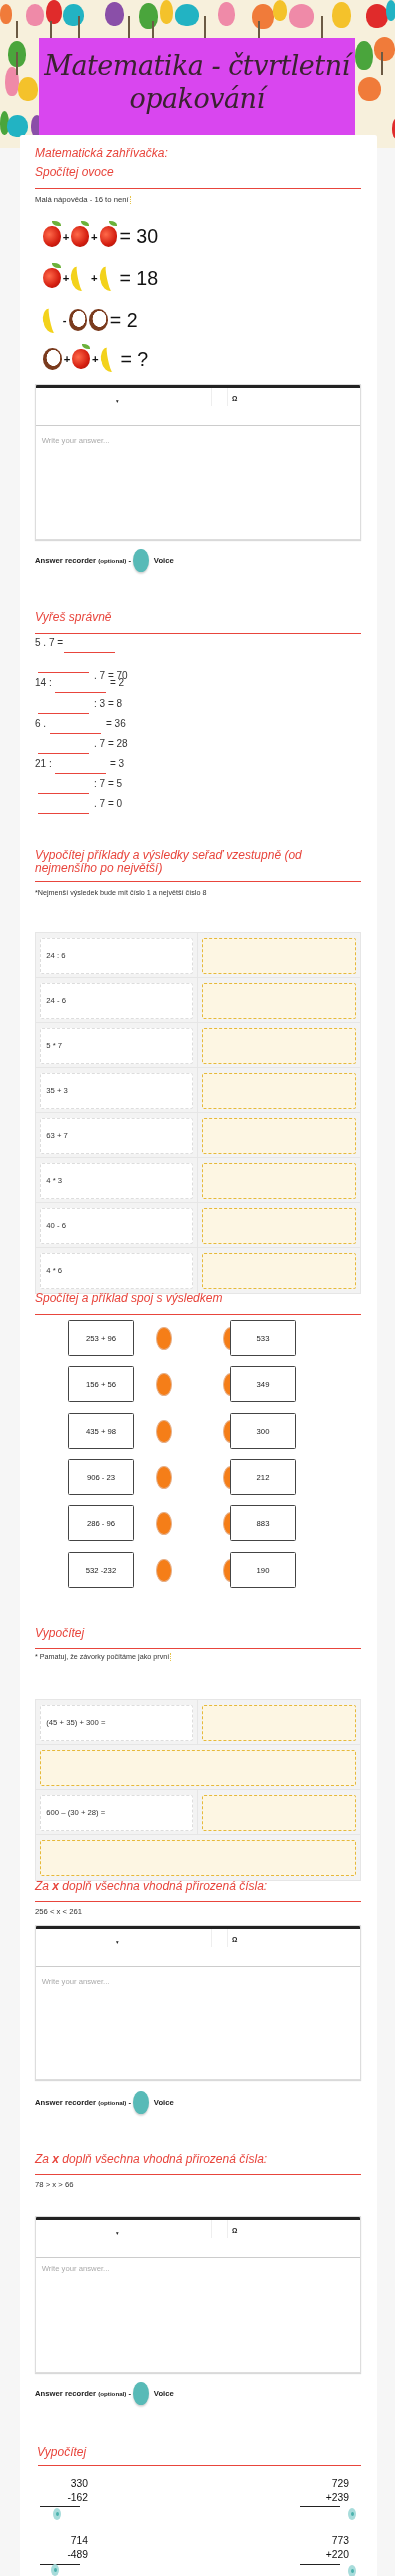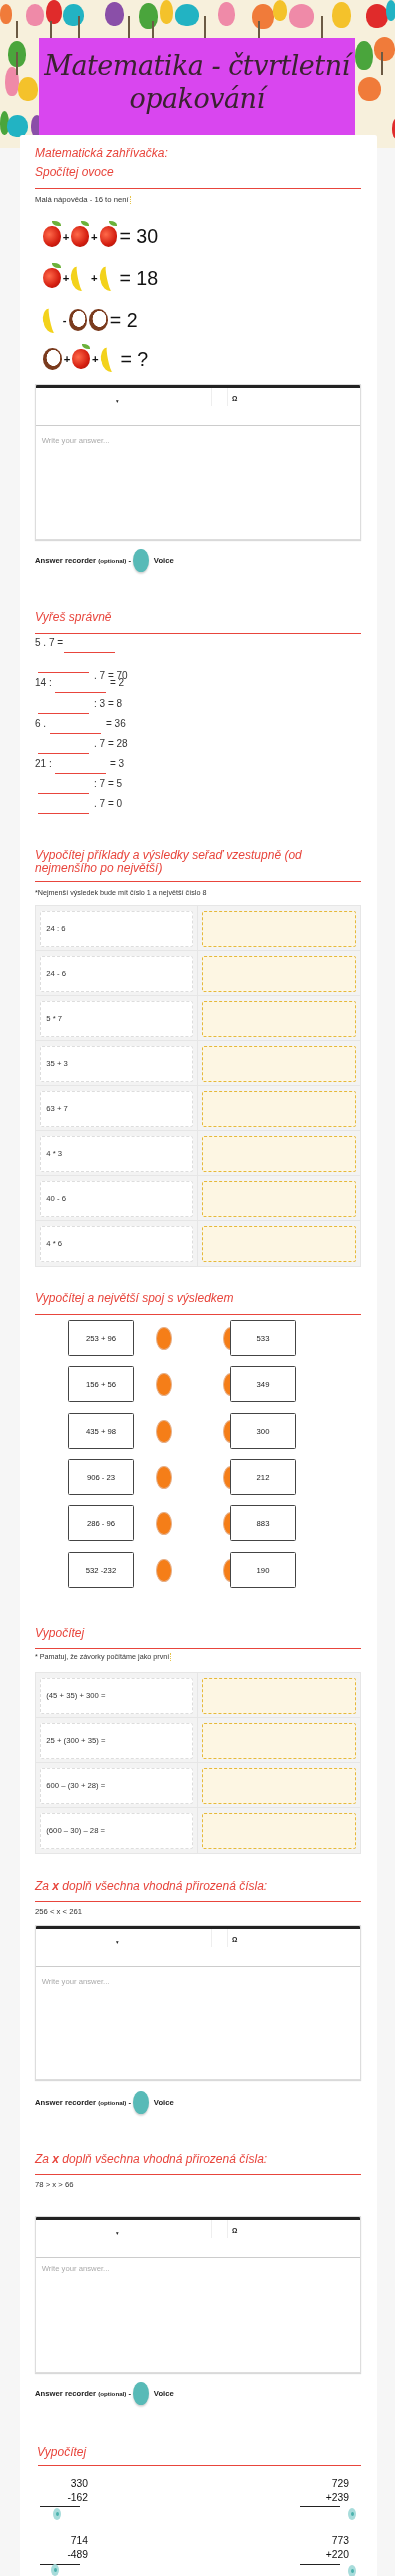--- a/index.html
+++ b/index.html
@@ -28,21 +28,21 @@
   .editor .sep1 { position: absolute; left: 175px; top: 0; width: 0.5px; height: 18.5px; background: #eee; }
   .editor .sep2 { position: absolute; left: 191px; top: 0; width: 0.5px; height: 18.5px; background: #eee; }
   .editor .omega { position: absolute; left: 196px; top: 7.2px; font-size: 6.7px; font-weight: bold; }
   .editor .area { position: relative; }
   .editor .ph { position: absolute; left: 5.7px; top: 10.3px; font-size: 7.7px; color: #aaa; }
   .recorder { position: absolute; left: 35px; display: flex; align-items: center; font-weight: bold; font-size: 7.7px; color: #222; }
   .recorder .opt { font-size: 6.2px; margin: 0 2.1px; }
   .recorder .mic { width: 15.5px; height: 23px; border-radius: 50%; background: #58bab7; margin: 0 5.2px 0 2.1px; box-shadow: 0 1.5px 2.1px rgba(0,0,0,0.2); }
   .fill-line { position: absolute; font-size: 10px; color: #333; }
   .blank { position: absolute; width: 51px; height: 0.5px; border-bottom: 0.5px solid #e8453c; }
-  .sort-table { position: absolute; left: 35px; width: 326px; background: #f3f3f3; border: 0.5px solid #e6e6e6; }
+  .sort-table { position: absolute; left: 35px; width: 326px; background: #f3f3f3; border: 0.5px solid #e6e6e6; margin-top: 27px; }
   .sort-row { height: 45px; display: flex; border-bottom: 0.5px solid #e6e6e6; }
   .sort-left { width: 162px; padding: 4.6px 4.1px; border-right: 0.5px solid #e6e6e6; }
   .sort-left .chip { height: 36px; background: #fff; border: 0.5px dashed #ddd; border-radius: 2.1px; display: flex; align-items: center; padding-left: 5.2px; font-size: 7.7px; color: #333; }
   .sort-right { flex: 1; padding: 4.6px 4.1px; }
   .sort-right .drop { height: 36px; background: #fdf6e3; border: 0.5px dashed #e6b93a; border-radius: 2.1px; }
   .match-row { position: absolute; left: 0; width: 396px; height: 36px; }
   .mbox { position: absolute; top: 0; width: 66px; height: 36px; border: 0.5px solid #444; border-radius: 1.5px; background: #fff; display: flex; align-items: center; justify-content: center; font-size: 7.7px; color: #222; }
   .mdot { position: absolute; top: 6.7px; width: 15.5px; height: 23px; border-radius: 50%; background: #f57e18; border: 0.5px solid #e6b08a; }
   .sum { position: absolute; width: 40px; text-align: right; font-size: 10.3px; color: #111; line-height: 14.4px; }
   .sum-line { position: absolute; width: 40px; height: 1px; background: #222; }
@@ -272,21 +272,21 @@
   <div class="sort-row" style="border-bottom:none">
       <div class="sort-left">
         <div class="chip">4 * 6</div>
       </div>
       <div class="sort-right">
         <div class="drop"></div>
       </div>
     </div>
 </div>
 
-<div class="h2" style="top:1290px">Vypočítej a největší spoj s výsledkem</div>
+<div class="h2" style="top:1290px">Spočítej a příklad spoj s výsledkem</div>
 <div class="rule" style="top:1314px"></div>
 
 <div class="match-row" style="top:1320px">
   <div class="mbox" style="left:68px">253 + 96</div>
   <div class="mdot" style="left:156px"></div>
   <div class="mdot" style="left:223px"></div>
   <div class="mbox" style="left:230px">533</div>
 </div>
 <div class="match-row" style="top:1366px">
   <div class="mbox" style="left:68px">156 + 56</div>
@@ -326,39 +326,33 @@
 <div class="sort-table" style="top:1672px">
   <div class="sort-row">
       <div class="sort-left">
         <div class="chip">(45 + 35) + 300 =</div>
       </div>
       <div class="sort-right">
         <div class="drop"></div>
       </div>
     </div>
   <div class="sort-row">
-      <div class="sort-left">
-        <div class="chip">25 + (300 + 35) =</div>
-      </div>
       <div class="sort-right">
         <div class="drop"></div>
       </div>
     </div>
   <div class="sort-row">
       <div class="sort-left">
         <div class="chip">600 – (30 + 28) =</div>
       </div>
       <div class="sort-right">
         <div class="drop"></div>
       </div>
     </div>
   <div class="sort-row" style="border-bottom:none">
-      <div class="sort-left">
-        <div class="chip">(600 – 30) – 28 =</div>
-      </div>
       <div class="sort-right">
         <div class="drop"></div>
       </div>
     </div>
 </div>
 
 <div class="h2" style="top:1878px"><span>Za </span><b>x</b><span> doplň všechna vhodná přirozená čísla:</span></div>
 <div class="rule" style="top:1901px"></div>
 <div class="txt" style="top:1907px">256 &lt; x &lt; 261</div>
 

